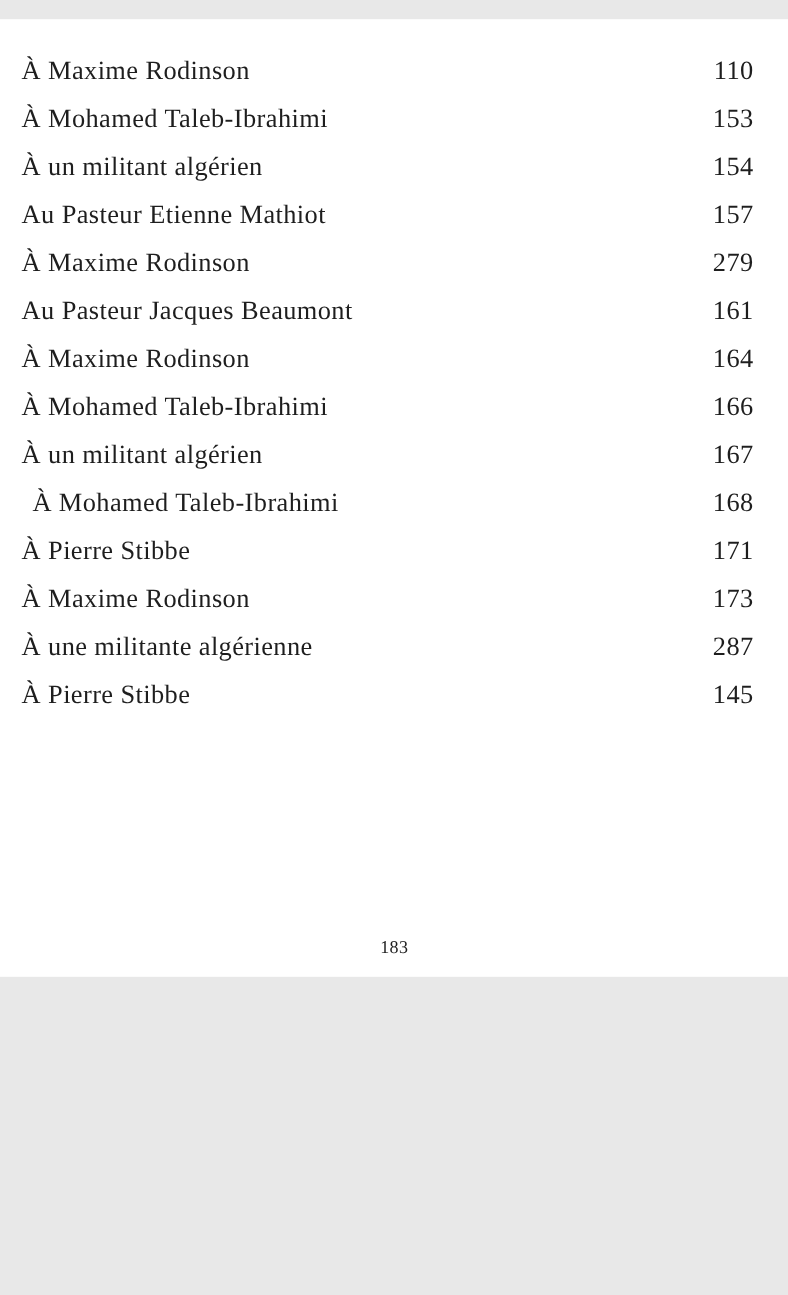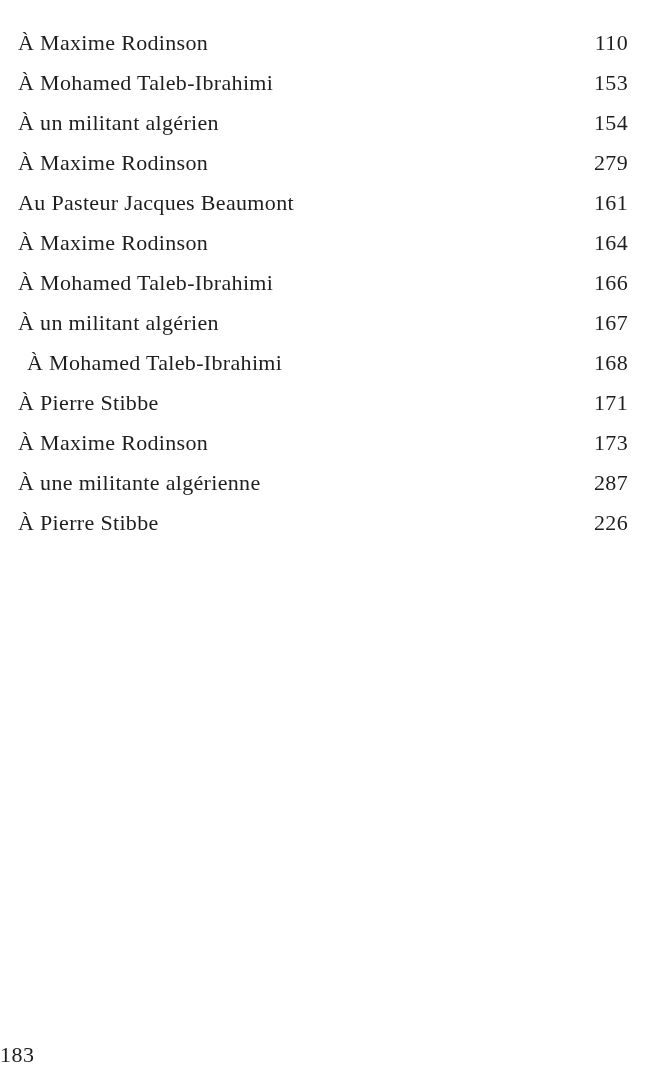--- a/index.html
+++ b/index.html
@@ -3,22 +3,22 @@
 <meta charset="utf-8">
 <style>
   html, body {
     margin: 0;
     padding: 0;
     background: #e8e8e8;
   }
   .page {
     position: relative;
     width: 657px;
-    height: 1079px;
-    margin: 0 auto;
+    height: 798px;
+    margin: 16px auto;
     background: #ffffff;
     color: #1e1e1e;
     font-family: "Liberation Serif", "DejaVu Serif", serif;
     overflow: hidden;
     box-sizing: border-box;
   }
   .toc {
     position: absolute;
     top: 28px;
     left: 18px;
@@ -42,21 +42,22 @@
     position: absolute;
     right: 0;
     bottom: 0;
     line-height: 30px;
   }
   .footer {
     position: absolute;
     left: 0;
     right: 0;
     bottom: 9px;
-    font-size: 22px;
+    text-align: center;
+    font-size: 15px;
     line-height: 30px;
     letter-spacing: 0.02em;
   }
 </style>
 </head>
 <body>
 
 <div class="page">
   <div class="toc" id="toc-list">
   <div class="entry">
@@ -67,20 +68,24 @@
   <div class="entry">
     <span class="title">À Mohamed Taleb-Ibrahimi</span>
     <span class="num">153</span>
   </div>
 
   <div class="entry">
     <span class="title">À un militant algérien</span>
     <span class="num">154</span>
   </div>
 
+  <div class="entry">
+    <span class="title">Au Pasteur Etienne Mathiot</span>
+    <span class="num">157</span>
+  </div>
 
   <div class="entry">
     <span class="title">À Maxime Rodinson</span>
     <span class="num">279</span>
   </div>
 
   <div class="entry">
     <span class="title">Au Pasteur Jacques Beaumont</span>
     <span class="num">161</span>
   </div>
@@ -118,17 +123,17 @@
 
   <div class="entry">
     <span class="title">À une militante algérienne</span>
     <span class="num">287</span>
   </div>
 
 
 
   <div class="entry">
     <span class="title">À Pierre Stibbe</span>
-    <span class="num">226</span>
+    <span class="num">145</span>
   </div>
 </div>
   <div class="footer">183</div>
 </div>
 
 </body></html>

